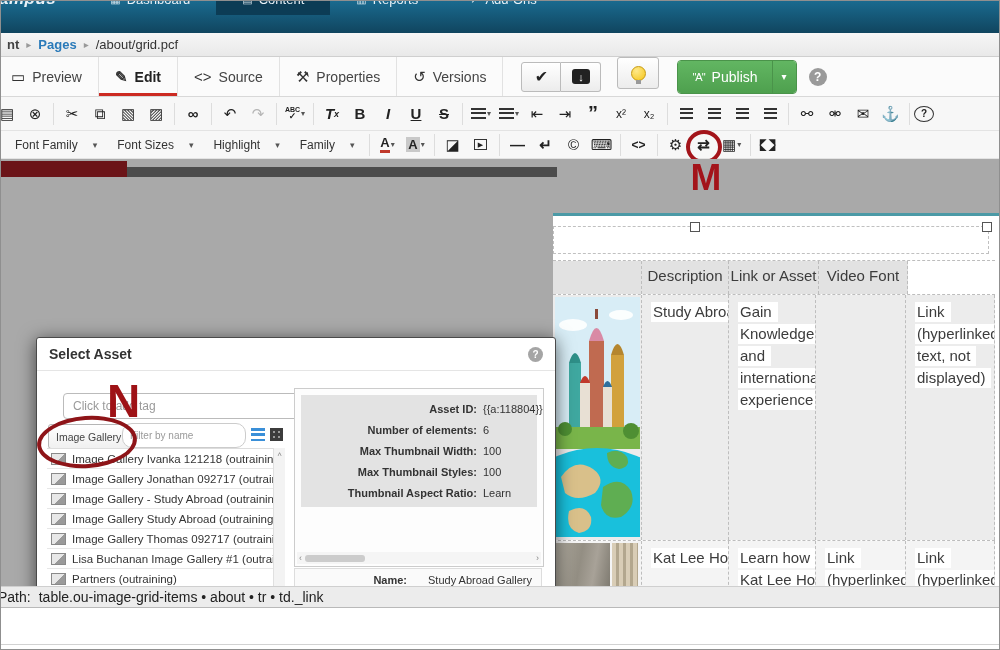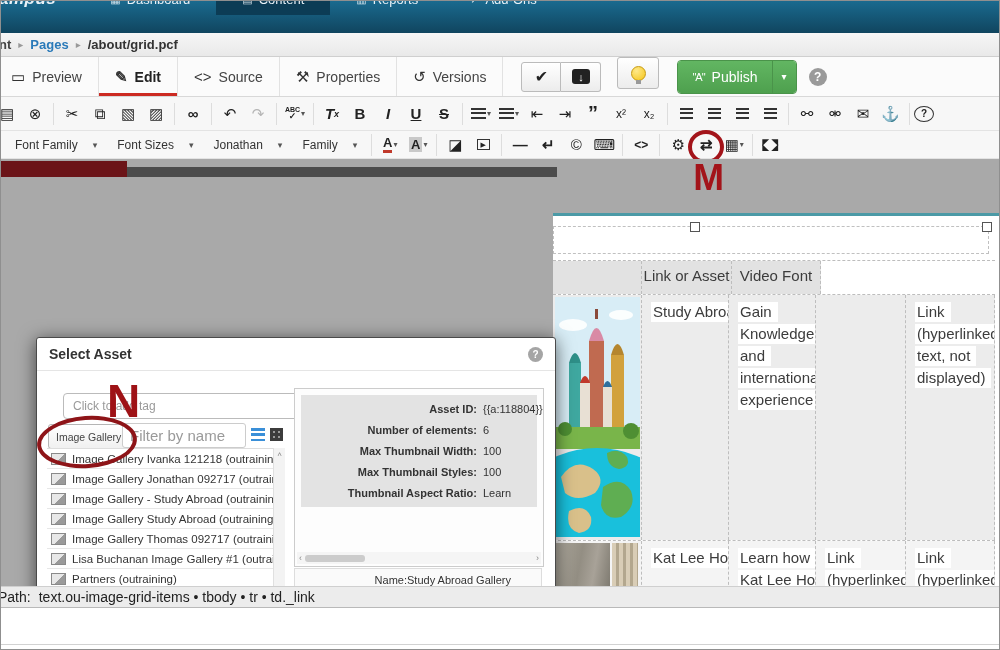--- a/index.html
+++ b/index.html
@@ -7,25 +7,25 @@
 
   
   .topnav{height:32px;background:linear-gradient(#1a6a8f,#10455f);overflow:hidden;position:relative;}
   .navrow{display:flex;align-items:center;height:24px;margin-top:-14px;color:#e8f2f8;font-size:13px;}
   .brand{font-style:italic;font-weight:bold;font-size:17px;margin-left:-6px;padding:0 28px 0 4px;letter-spacing:.5px;}
   .navitem{display:flex;align-items:center;gap:6px;padding:4px 26px;height:24px;}
   .navitem.active{background:#0c3c55;}
   .navico{font-size:11px;opacity:.9;}
 
   
-  .crumbbar{height:24px;background:linear-gradient(#f6f6f6,#e9e9e9);border-bottom:1px solid #cfcfcf;display:flex;align-items:center;font-size:13px;color:#333;box-sizing:border-box;}
+  .crumbbar{height:24px;background:linear-gradient(#f6f6f6,#e9e9e9);border-bottom:1px solid #cfcfcf;display:flex;align-items:center;font-size:13px;color:#333;box-sizing:border-box;padding-left:8px;}
   .crumbbar .cut{margin-left:-2px;font-weight:bold;color:#444;}
   .crumb-sep{color:#999;margin:0 7px;font-size:10px;}
   .crumb-link{color:#2a7ab9;font-weight:bold;}
-  .crumb-page{font-weight:bold;color:#333;}
+  .crumb-page{font-weight:normal;color:#333;}
 
   
   .tabbar{height:40px;background:#fbfbfb;border-bottom:1px solid #d8d8d8;display:flex;align-items:stretch;box-sizing:border-box;}
   .ptab{display:flex;align-items:center;gap:7px;padding:0 16px;font-size:14px;color:#444;border-right:1px solid #e2e2e2;position:relative;}
   .ptab:first-child{margin-left:-6px;}
   .ptab.active{font-weight:bold;color:#222;}
   .ptab.active:after{content:"";position:absolute;left:0;right:0;bottom:0;height:3px;background:#cc2a22;}
   .ptab .tico{font-size:15px;color:#333;}
   .btn-group{display:flex;align-items:center;margin-left:18px;gap:0;}
   .mini-btn{width:40px;height:30px;border:1px solid #bbb;background:linear-gradient(#fff,#ececec);display:flex;align-items:center;justify-content:center;font-size:16px;color:#222;box-sizing:border-box;}
@@ -94,38 +94,38 @@
   .img-column{width:26px;height:46px;background:repeating-linear-gradient(to right,#d9cdb6 0 4px,#b3a78e 4px 7px);}
 
   
   .modal{position:absolute;left:35px;top:178px;width:518px;height:365px;background:#fff;border:1px solid #4a4a4a;border-radius:3px;box-shadow:0 3px 18px rgba(0,0,0,.6);z-index:30;font-size:11px;color:#333;}
   .modal-head{height:32px;border-bottom:1px solid #e5e5e5;display:flex;align-items:center;justify-content:space-between;padding:0 12px;gap:39px;}
   .modal-title{font-weight:bold;font-size:14px;color:#333;}
   .qcirc{width:15px;height:15px;border-radius:50%;background:#a5a5a5;color:#fff;font-size:10px;font-weight:bold;display:flex;align-items:center;justify-content:center;}
   .tag-input{position:absolute;left:26px;top:55px;width:236px;height:26px;border:1px solid #bbb;border-radius:4px;box-sizing:border-box;font-size:12px;padding:0 9px;color:#333;font-family:"Liberation Sans",sans-serif;}
   .tag-input::placeholder,.filter-input::placeholder{color:#9a9a9a;}
   .type-dd{position:absolute;left:11px;top:86px;height:23px;border:1px solid #b5b5b5;border-radius:3px;background:linear-gradient(#fff,#f0f0f0);display:flex;align-items:center;gap:5px;padding:0 7px;font-size:10.5px;color:#444;}
-  .filter-input{position:absolute;left:85px;top:85px;width:124px;height:25px;border:1px solid #ccc;border-radius:3px;box-sizing:border-box;font-size:15px;padding:0 7px;font-family:"Liberation Sans",sans-serif;}
+  .filter-input{position:absolute;left:85px;top:85px;width:124px;height:25px;border:1px solid #ccc;border-radius:10px;box-sizing:border-box;font-size:10px;padding:0 7px;font-family:"Liberation Sans",sans-serif;}
   .viewtoggle{position:absolute;left:214px;top:90px;display:flex;gap:5px;align-items:center;}
   .i-list-blue{width:14px;height:13px;background:repeating-linear-gradient(to bottom,#3a8fd8 0 3px,transparent 3px 5.5px);}
   .i-grid-dark{width:13px;height:13px;background-image:repeating-linear-gradient(to right,#3c3c3c 0 3px,transparent 3px 5px),repeating-linear-gradient(to bottom,#3c3c3c 0 3px,transparent 3px 5px);background-color:#9a9a9a;}
   .asset-list{position:absolute;left:10px;top:110px;width:238px;height:190px;border-top:1px solid #ddd;}
   .li{display:flex;align-items:center;gap:6px;height:19px;border-bottom:1px solid #e7e7e7;padding-left:4px;white-space:nowrap;overflow:hidden;font-size:11.5px;color:#333;}
   .thumb-ico{flex:0 0 13px;width:13px;height:10px;border:1px solid #8a8a8a;background:linear-gradient(135deg,#e8e8e8 55%,#9a9a9a 55%);}
   .vscroll{position:absolute;left:236px;top:110px;width:12px;height:177px;background:#f3f3f3;border-left:1px solid #e0e0e0;display:flex;flex-direction:column;justify-content:space-between;align-items:center;font-size:8px;color:#888;padding:2px 0;box-sizing:border-box;}
   .detail-outer{position:absolute;left:257px;top:50px;width:248px;height:177px;border:1px solid #ccc;background:#fdfdfd;}
   .detail-gray{position:absolute;left:6px;top:6px;right:6px;height:112px;background:#e3e3e3;padding-top:8px;box-sizing:border-box;}
   .kvrow{display:flex;margin-bottom:9px;}
   .kvlabel{width:148px;text-align:right;font-weight:bold;padding-right:6px;flex:0 0 148px;margin-left:28px;}
   .kvvalue{color:#333;}
   .dhscroll{position:absolute;left:2px;right:2px;bottom:2px;height:12px;background:#f5f5f5;display:flex;align-items:center;justify-content:space-between;font-size:9px;color:#888;padding:0 2px;}
   .dthumb{height:7px;background:#ccc;border-radius:3px;width:60px;margin-left:3px;margin-right:auto;}
   .info-panel{position:absolute;left:257px;top:230px;width:248px;height:86px;border:1px solid #ddd;background:#fafafa;padding-top:5px;box-sizing:border-box;}
   .inforow{display:flex;margin-bottom:1px;line-height:12px;}
-  .infolabel{width:112px;flex:0 0 112px;text-align:right;font-weight:normal;padding-right:0;}
+  .infolabel{width:112px;flex:0 0 112px;text-align:right;font-weight:bold;padding-right:21px;}
   .infovalue{flex:1;padding-right:8px;}
   .n-label{position:absolute;left:70px;top:40px;font-size:46px;font-weight:bold;color:#9e1216;z-index:40;line-height:1;}
   .red-ellipse{position:absolute;left:0;top:78px;width:92px;height:44px;border:4px solid #8e1418;border-radius:50%;transform:rotate(-4deg);z-index:40;pointer-events:none;}
 
   
   .pathbar{height:21px;background:#ececec;border-top:1px solid #cfcfcf;display:flex;align-items:center;font-size:14px;color:#222;box-sizing:border-box;}
   .pathbar .plabel{margin-left:-3px;margin-right:8px;}
   .bottomarea{height:44px;background:#fff;border-top:1px solid #b9b9b9;box-sizing:border-box;}
   .bottomarea .innerline{margin-top:36px;border-top:1px solid #d2d2d2;}
 </style>
@@ -281,21 +281,21 @@
   <div class="tbar tbar2">
     <span class="sel-ctl">
         <span>Font Family</span>
         <span class="caret">▾</span>
       </span>
     <span class="sel-ctl">
         <span>Font Sizes</span>
         <span class="caret">▾</span>
       </span>
     <span class="sel-ctl">
-        <span>Jonathan</span>
+        <span>Highlight</span>
         <span class="caret">▾</span>
       </span>
     <span class="sel-ctl">
         <span>Family</span>
         <span class="caret">▾</span>
       </span>
     <span class="sep"></span>
     <span class="tb">
         <span class="a-color">A</span>
         <span class="caret">▾</span>
@@ -347,20 +347,21 @@
 
     <div class="bright">
       <div class="dashed-row">
         <span class="handle" style="left:136px;top:-5px;"></span>
         <span class="handle" style="right:-4px;top:-5px;"></span>
       </div>
 
       <div class="grid-table">
         <div class="trow head">
           <div class="tcell hcell c0"></div>
+          <div class="tcell hcell c2">Description</div>
           <div class="tcell hcell c3">Link or Asset</div>
           <div class="tcell hcell c4">Video Font</div>
         </div>
 
         <div class="trow" style="height:245px;">
           <div class="tcell imgcell c0">
             
             <svg width="85" height="240" viewBox="0 0 85 240">
               <rect x="0" y="0" width="85" height="150" fill="#d8edf6"></rect>
               <ellipse cx="18" cy="28" rx="14" ry="6" fill="#ffffff" opacity="0.9"></ellipse>
@@ -520,20 +521,20 @@
           </div>
         </div>
 
       <span class="n-label">N</span>
       <span class="red-ellipse"></span>
     </div>
   </div>
 
   <div class="pathbar">
     <span class="plabel">Path:</span>
-    <span>text.ou-image-grid-items • tbody • tr • td._link</span>
+    <span>table.ou-image-grid-items • about • tr • td._link</span>
   </div>
 
   <div class="bottomarea">
     <div class="innerline"></div>
   </div>
 
 </div>
 
 </body></html>

